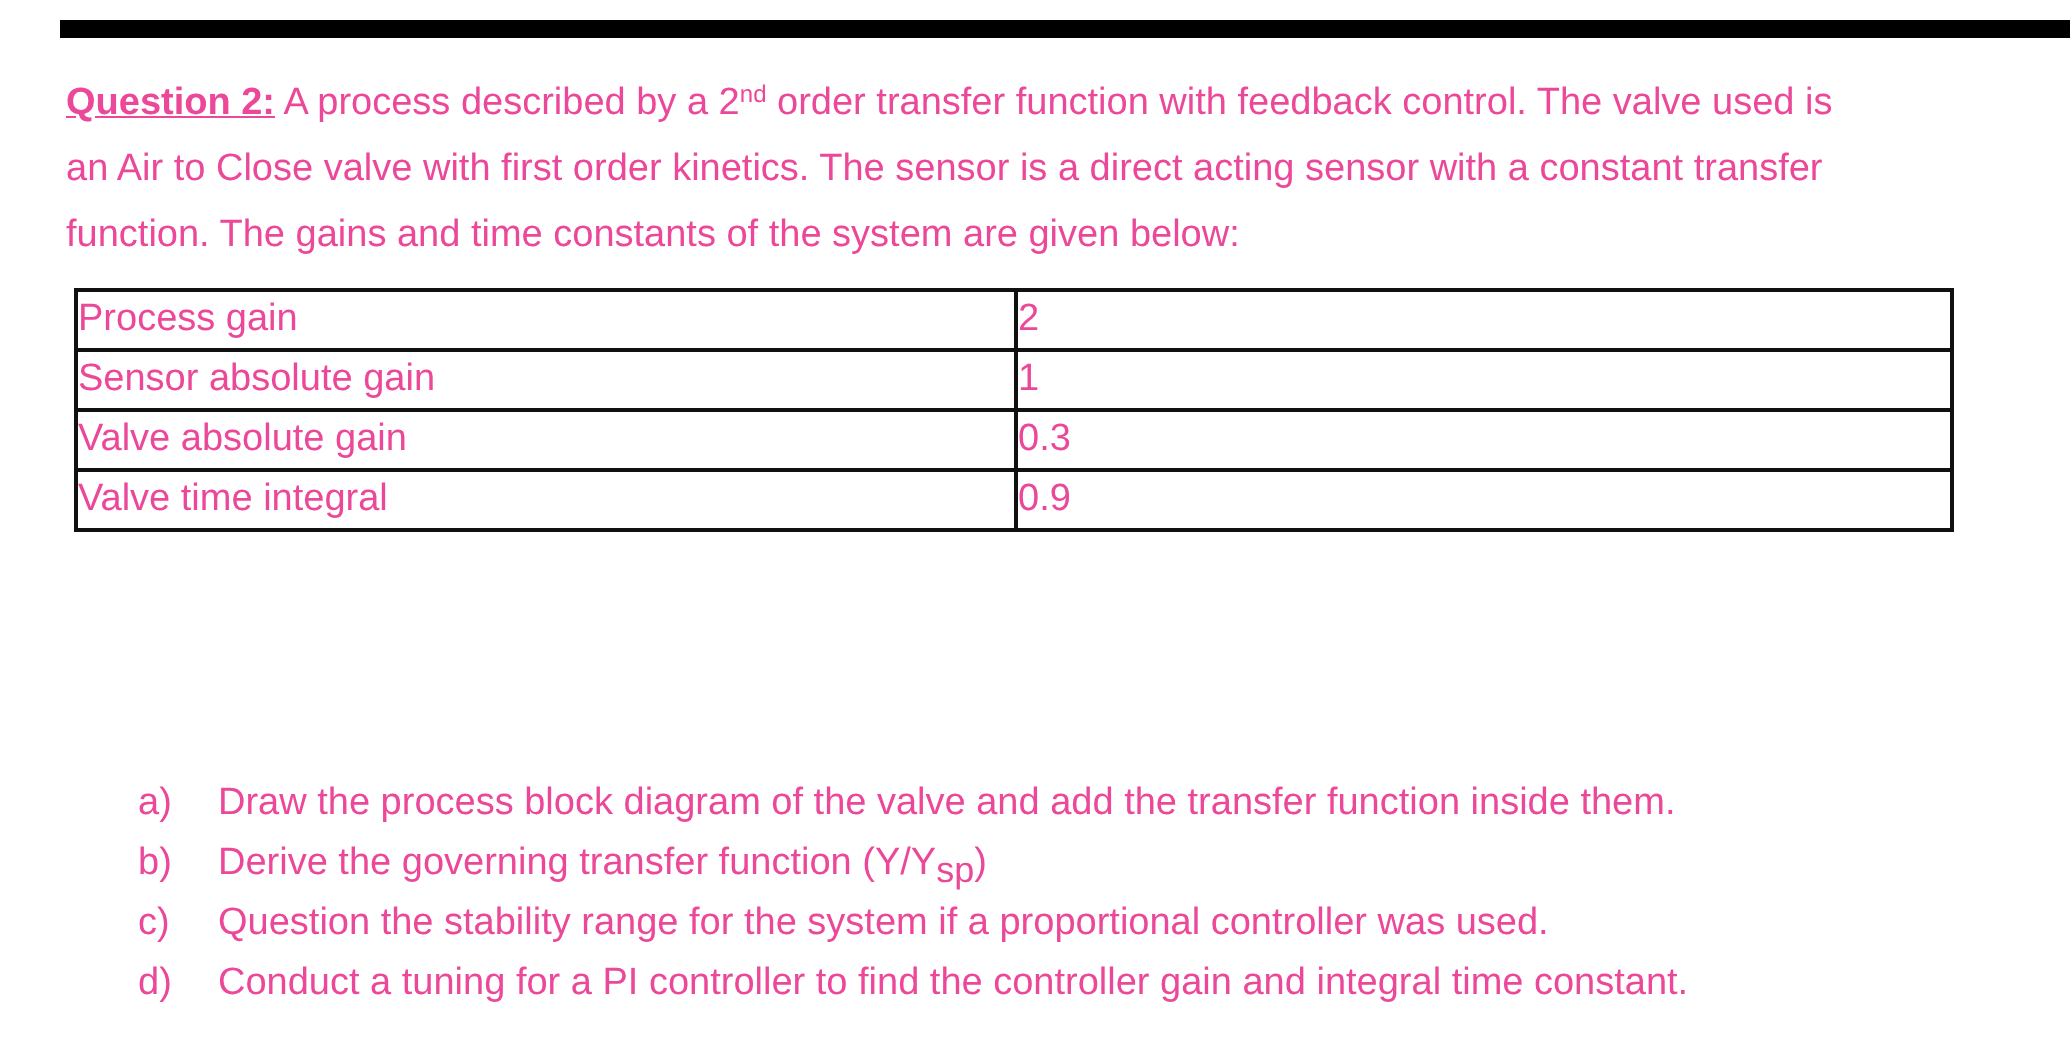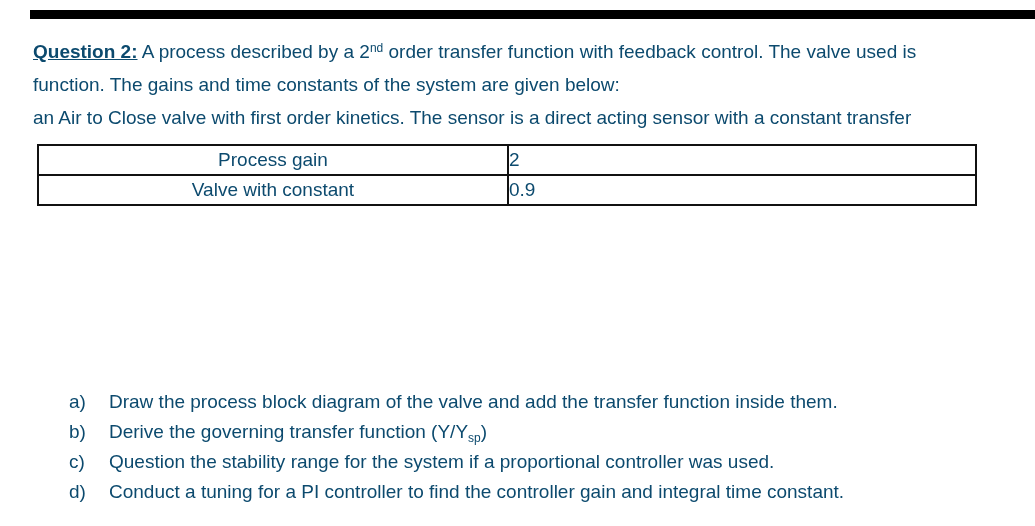--- a/index.html
+++ b/index.html
@@ -6,21 +6,21 @@
     margin: 0;
     padding: 0;
     background: #ffffff;
   }
   #page {
     position: relative;
     width: 1035px;
     height: 526px;
     background: #ffffff;
     font-family: "Liberation Sans", sans-serif;
-    color: #0c4a6e;
+    color: #ec4899;
     overflow: hidden;
   }
   
   .scan-bar {
     position: absolute;
     left: 30px;
     top: 10px;
     width: 1005px;
     height: 9px;
     background: #000000;
@@ -41,21 +41,21 @@
   .qlabel {
     font-weight: 700;
     text-decoration: underline;
   }
   sup.ord {
     font-size: 12px;
     vertical-align: 6px;
     line-height: 0;
   }
   sub.subsc {
-    font-size: 12px;
+    font-size: 18px;
     vertical-align: -4px;
     line-height: 0;
   }
   
   table.params {
     position: absolute;
     left: 37px;
     top: 144px;
     width: 934px;
     border-collapse: collapse;
@@ -63,21 +63,21 @@
     font-size: 19px;
   }
   table.params td {
     border: 2px solid #111111;
     height: 28px;
     padding: 0;
     vertical-align: middle;
     white-space: nowrap;
     overflow: hidden;
   }
-  td.param-label { width: 468px; padding-left: 9px; text-align: center; }
+  td.param-label { width: 468px; padding-left: 9px; }
   td.param-value { width: 466px; padding-left: 12px; }
   
   .subq {
     position: absolute;
     left: 69px;
     top: 387px;
     width: 930px;
     font-size: 19px;
   }
   .subq .item {
@@ -93,32 +93,40 @@
 </style>
 </head>
 <body>
 
 <div id="page">
 
   <div class="scan-bar"></div>
 
   <div class="para">
     <div class="line"><span class="qlabel">Question 2:</span><span> A process described by a 2</span><sup class="ord">nd</sup><span> order transfer function with feedback control. The valve used is</span></div>
+    <div class="line">an Air to Close valve with first order kinetics. The sensor is a direct acting sensor with a constant transfer</div>
     <div class="line">function. The gains and time constants of the system are given below:</div>
-    <div class="line">an Air to Close valve with first order kinetics. The sensor is a direct acting sensor with a constant transfer</div>
   </div>
 
   <table class="params">
     <tbody>
       <tr>
         <td class="param-label">Process gain</td>
         <td class="param-value">2</td>
       </tr>
       <tr>
-        <td class="param-label">Valve with constant</td>
+        <td class="param-label">Sensor absolute gain</td>
+        <td class="param-value">1</td>
+      </tr>
+      <tr>
+        <td class="param-label">Valve absolute gain</td>
+        <td class="param-value">0.3</td>
+      </tr>
+      <tr>
+        <td class="param-label">Valve time integral</td>
         <td class="param-value">0.9</td>
       </tr>
     </tbody>
   </table>
 
   <div class="subq">
     <div class="item">
       <span class="letter">a)</span>
       <span class="txt">Draw the process block diagram of the valve and add the transfer function inside them.</span>
     </div>

